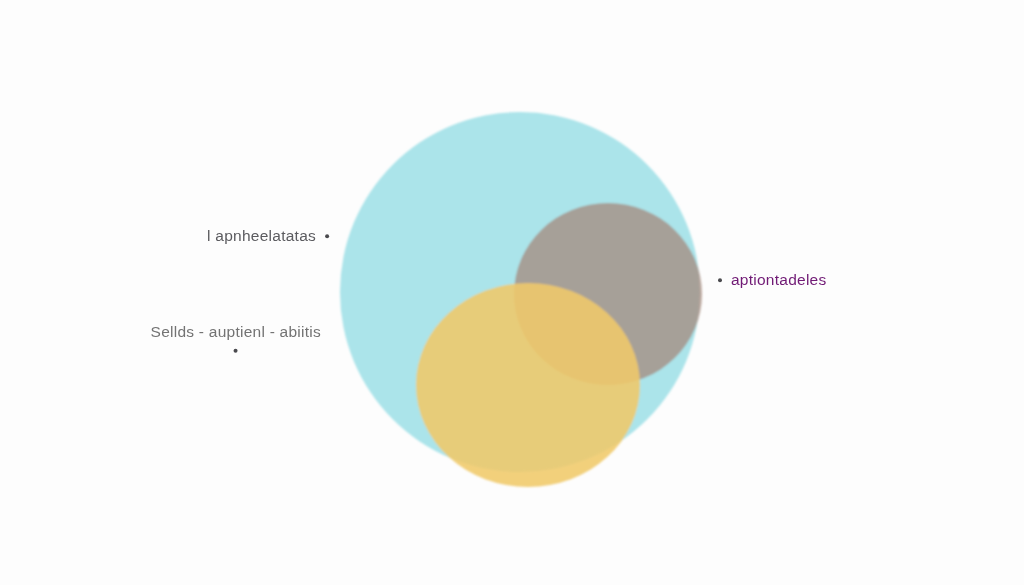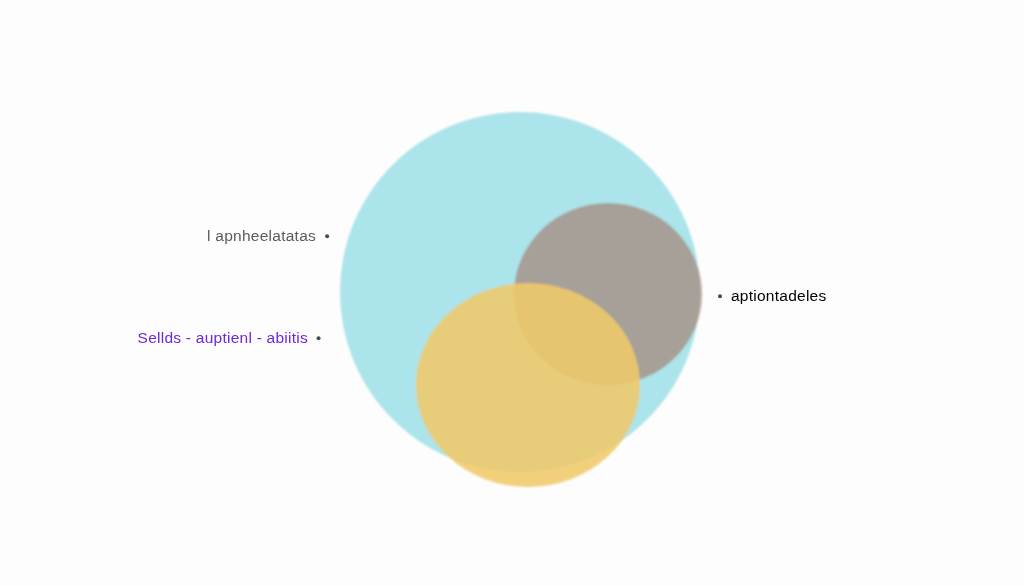--- a/index.html
+++ b/index.html
@@ -93,23 +93,23 @@
 
       <ellipse id="shape-set-b" cx="528" cy="385" rx="112" ry="102" fill="#f0c96a" fill-opacity="0.88"></ellipse>
     </g>
   </svg>
 
   <div class="label label-left" id="label-set-a" style="left: 321px; top: 236px; color: rgb(91, 91, 95); margin-left: 8px;">
     <span class="label-text">l  apnheelatatas</span>
     <span class="bullet" style="background: rgb(74, 74, 78);"></span>
   </div>
 
-  <div class="label label-left" id="label-set-b" style="left: 321px; top: 338px; color: #6d28d9;">
+  <div class="label label-left" id="label-set-b" style="left: 321px; top: 338px; color: #737373; flex-direction: column;">
     <span class="label-text">Sellds - auptienl - abiitis</span>
     <span class="bullet" style="background: rgb(74, 74, 78);"></span>
   </div>
 
-  <div class="label label-right" id="label-set-c" style="left: 718px; top: 296px; color: #000000;">
+  <div class="label label-right" id="label-set-c" style="left: 718px; top: 280px; color: #701a75;">
     <span class="bullet" style="background: rgb(74, 74, 78);"></span>
     <span class="label-text">aptiontadeles</span>
   </div>
 
 </div>
 
 </body></html>

